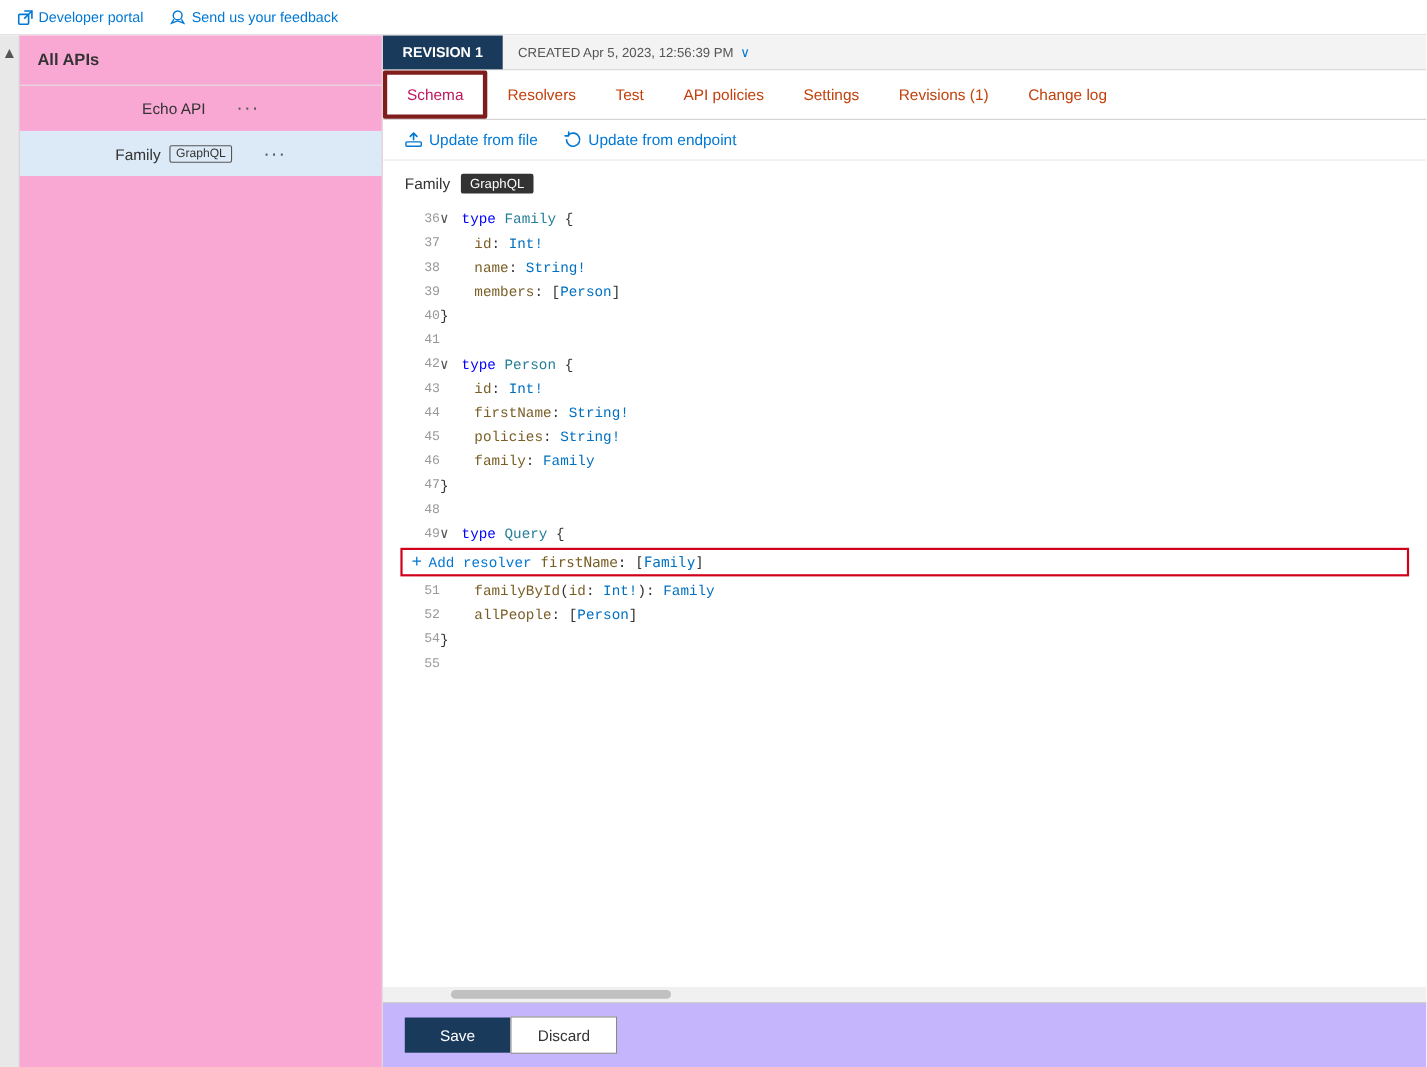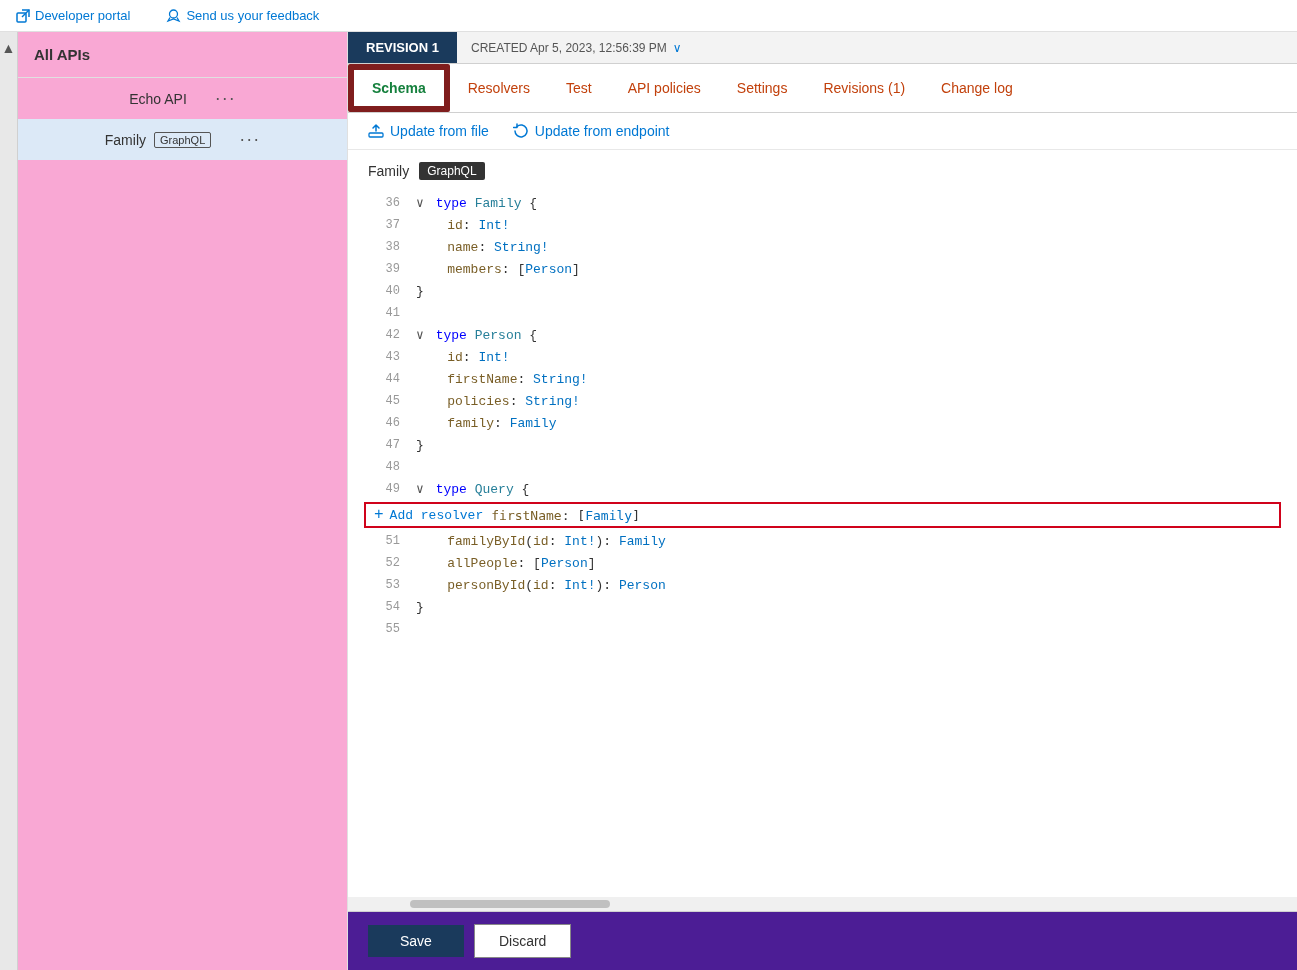--- a/index.html
+++ b/index.html
@@ -1,19 +1,19 @@
 <!DOCTYPE html>
 <html><head>
   <meta charset="utf-8">
   <style>
     * { box-sizing: border-box; margin: 0; padding: 0; }
     body { font-family: 'Segoe UI', sans-serif; font-size: 14px; background: #fff; color: #333; height: 970px; width: 1297px; overflow: hidden; display: flex; flex-direction: column; }
 
     
-    .topbar { display: flex; align-items: center; gap: 36px; padding: 8px 16px; border-bottom: 1px solid #e0e0e0; background: #fff; }
+    .topbar { display: flex; align-items: center; gap: 24px; padding: 8px 16px; border-bottom: 1px solid #e0e0e0; background: #fff; }
     .topbar-link { color: #0078d4; cursor: pointer; display: flex; align-items: center; gap: 5px; font-size: 13px; }
 
     
     .main { display: flex; flex: 1; overflow: hidden; }
 
     
     .sidebar { width: 330px; min-width: 330px; border-right: 1px solid #e0e0e0; display: flex; flex-direction: column; background: #f9a8d4; }
     .sidebar-header { padding: 14px 16px; font-weight: 700; font-size: 15px; border-bottom: 1px solid #e0e0e0; }
     .sidebar-item { display: flex; align-items: center; justify-content: center; padding: 10px 16px; cursor: pointer; gap: 28px; }
     .sidebar-item.active { background: #dce9f7; }
@@ -31,35 +31,35 @@
 
     
     .revision-bar { display: flex; align-items: center; background: #f3f3f3; border-bottom: 1px solid #d0d0d0; }
     .revision-tab { background: #1a3a5c; color: #fff; padding: 8px 18px; font-size: 13px; font-weight: 600; }
     .revision-info { padding: 8px 14px; font-size: 12px; color: #555; display: flex; align-items: center; gap: 6px; }
     .revision-chevron { color: #0078d4; cursor: pointer; }
 
     
     .tab-bar { display: flex; align-items: center; border-bottom: 1px solid #d0d0d0; background: #fff; }
     .tab { padding: 10px 18px; font-size: 14px; color: #c2410c; cursor: pointer; border: none; background: none; }
-    .tab.active { color: #15803d; border: 6px solid #7f1d1d; border-radius: 2px; font-weight: 700; }
+    .tab.active { color: #be185d; border: 4px solid #7f1d1d; border-radius: 2px; font-weight: 400; }
 
     
     .toolbar { display: flex; align-items: center; gap: 24px; padding: 10px 20px; border-bottom: 1px solid #e8e8e8; }
     .toolbar-btn { display: flex; align-items: center; gap: 6px; color: #0078d4; cursor: pointer; font-size: 14px; }
 
     
     .schema-label-row { display: flex; align-items: center; gap: 10px; padding: 12px 20px 8px 20px; }
     .schema-label { font-size: 14px; color: #333; }
     .graphql-badge { background: #333; color: #fff; font-size: 12px; padding: 2px 8px; border-radius: 2px; }
 
     
     .code-area { flex: 1; overflow-y: auto; overflow-x: auto; padding: 4px 0; font-family: 'Consolas', 'Courier New', monospace; font-size: 13px; background: #fff; position: relative; }
     .code-line { display: flex; align-items: center; min-height: 22px; padding: 0 16px; white-space: nowrap; }
-    .line-num { width: 36px; text-align: right; color: #999; margin-right: 16px; font-size: 12px; flex-shrink: 0; }
+    .line-num { width: 36px; text-align: right; color: #999; font-size: 12px; flex-shrink: 0; }
     .code-content { color: #333; }
     .kw { color: #0000ff; } 
     .type-name { color: #267f99; } 
     .field-name { color: #795e26; } 
     .type-ref { color: #0070c1; } 
     .scalar { color: #0070c1; }
     .punct { color: #333; }
     .collapse-arrow { color: #555; margin-right: 4px; cursor: pointer; }
 
     
@@ -67,21 +67,21 @@
     .add-resolver-icon { color: #0078d4; font-size: 16px; margin-right: 6px; }
     .add-resolver-text { color: #0078d4; font-size: 13px; cursor: pointer; margin-right: 8px; }
     .add-resolver-code { font-family: 'Consolas', monospace; font-size: 13px; color: #795e26; }
     .add-resolver-type { color: #0070c1; }
 
     
     .hscroll { height: 14px; background: #f0f0f0; display: flex; align-items: center; padding: 0 2px; }
     .hscroll-bar { height: 8px; width: 200px; background: #c0c0c0; border-radius: 4px; margin-left: 60px; }
 
     
-    .bottom-bar { display: flex; align-items: center; gap: 10px; padding: 12px 20px; border-top: 1px solid #d0d0d0; background: #4c1d95; }
+    .bottom-bar { display: flex; align-items: center; padding: 12px 20px; border-top: 1px solid #d0d0d0; background: #c4b5fd; }
     .btn-save { background: #1a3a5c; color: #fff; border: none; padding: 8px 32px; font-size: 14px; cursor: pointer; }
     .btn-discard { background: #fff; color: #333; border: 1px solid #888; padding: 8px 24px; font-size: 14px; cursor: pointer; }
   </style>
 </head>
 <body>
 
 <div class="topbar">
   <a class="topbar-link">
     <svg width="14" height="14" viewBox="0 0 14 14" fill="none">
       <rect x="1" y="4" width="9" height="9" rx="1" stroke="#0078d4" stroke-width="1.5" fill="none"></rect>
@@ -278,26 +278,20 @@
         </span>
       </div>
 
       <div class="code-line">
         <span class="line-num">52</span>
         <span class="code-content">
           &nbsp;&nbsp;&nbsp;&nbsp;<span class="field-name">allPeople</span><span class="punct">:</span>&nbsp;<span class="punct">[</span><span class="type-ref">Person</span><span class="punct">]</span>
         </span>
       </div>
 
-      <div class="code-line">
-        <span class="line-num">53</span>
-        <span class="code-content">
-          &nbsp;&nbsp;&nbsp;&nbsp;<span class="field-name">personById</span><span class="punct">(</span><span class="field-name">id</span><span class="punct">:</span>&nbsp;<span class="scalar">Int!</span><span class="punct">):</span>&nbsp;<span class="type-ref">Person</span>
-        </span>
-      </div>
 
       <div class="code-line">
         <span class="line-num">54</span>
         <span class="code-content"><span class="punct">}</span></span>
       </div>
 
       <div class="code-line">
         <span class="line-num">55</span>
         <span class="code-content">&nbsp;</span>
       </div>

